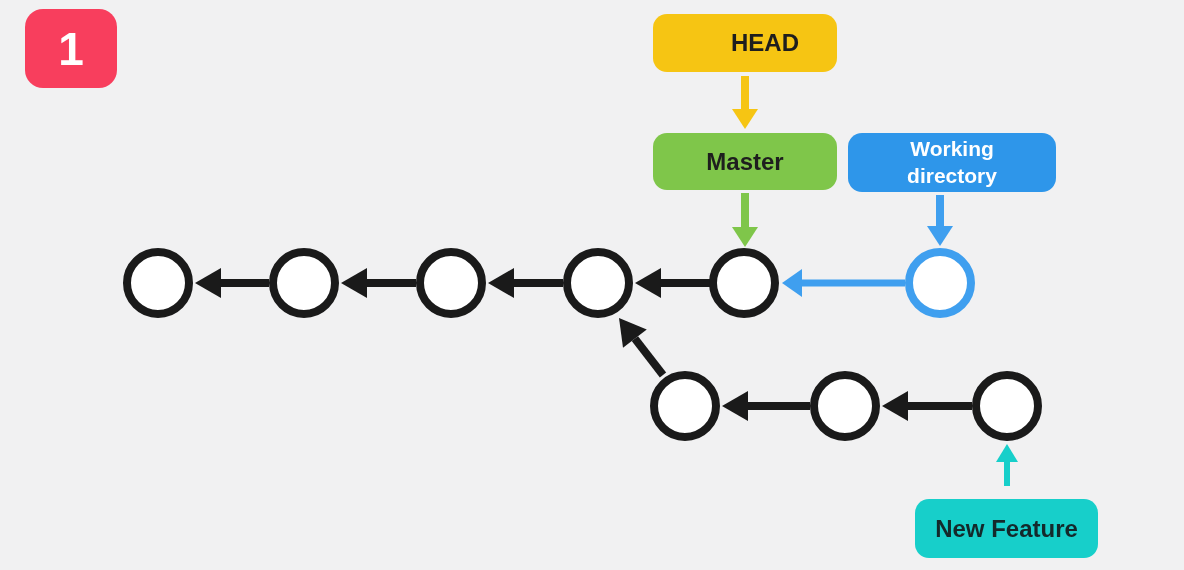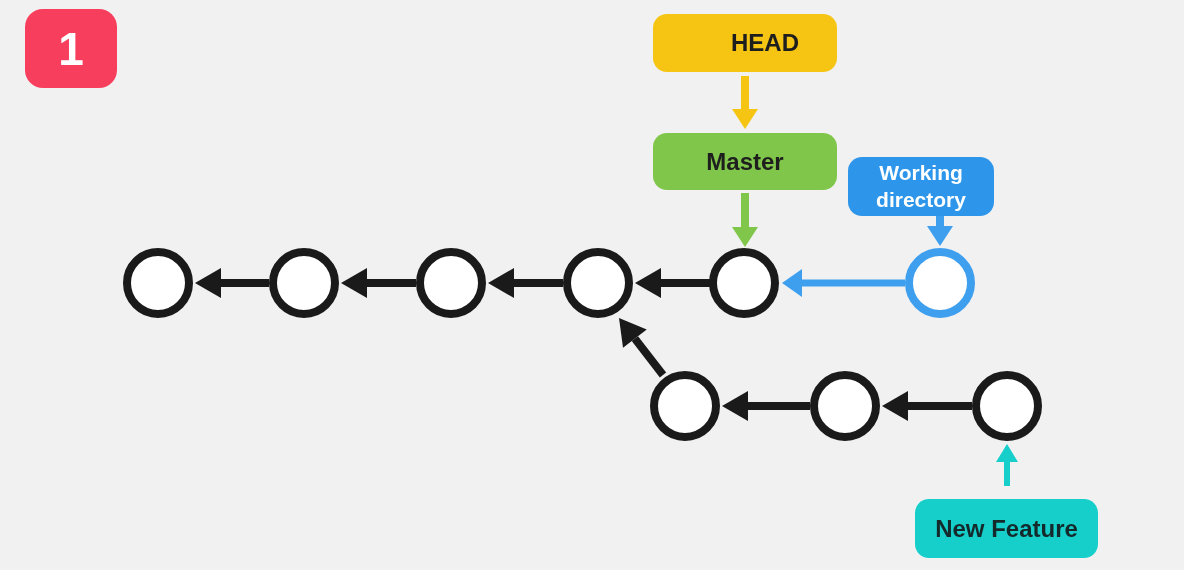--- a/index.html
+++ b/index.html
@@ -48,27 +48,26 @@
   }
   .master-label {
     left: 653px; top: 133px;
     width: 184px; height: 57px;
     background: var(--master-bg);
     color: var(--dark-text);
     font-size: 24px;
   }
   .wd-label {
     left: 848px; top: 133px;
-    width: 146px; height: 59px;
+    width: 208px; height: 59px;
     background: var(--working-bg);
     color: var(--working-text);
     font-size: 21px;
     line-height: 1.25;
     padding: 0 26px;
-    margin-top: 24px;
   }
   .nf-label {
     left: 915px; top: 499px;
     width: 183px; height: 59px;
     background: var(--feature-bg);
     color: var(--feature-text);
     font-size: 24px;
   }
 </style>
 </head>

